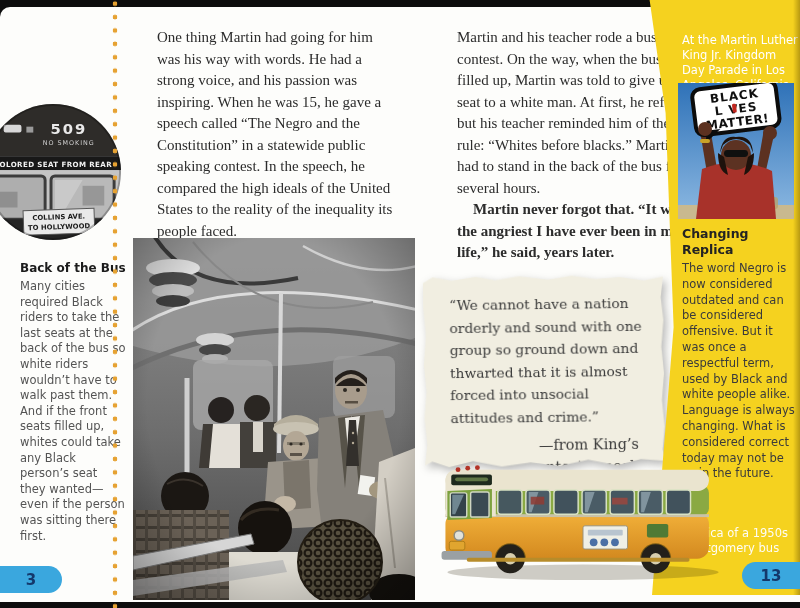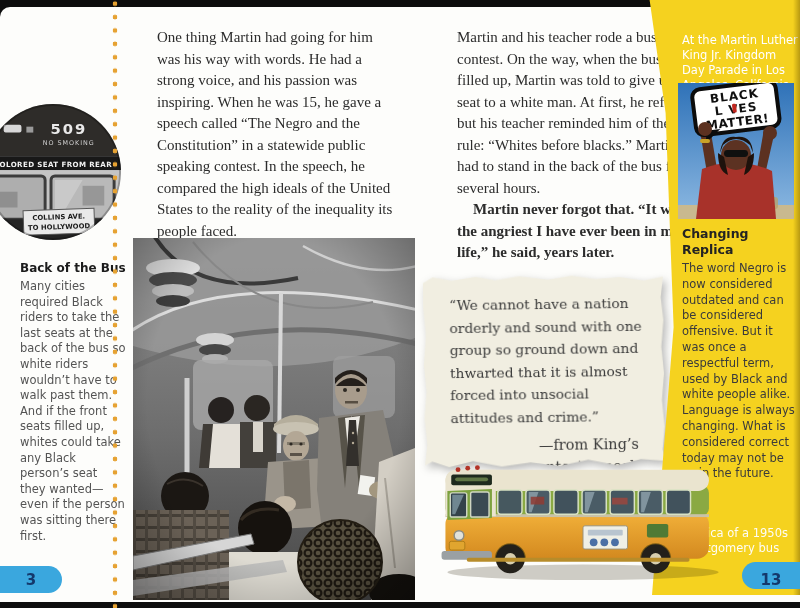--- a/index.html
+++ b/index.html
@@ -47,21 +47,21 @@
          font-size:12.5px;line-height:16px;font-weight:bold;color:#232323;}
   .ybody{position:absolute;left:42px;top:261px;width:114px;font-family:"DejaVu Sans",sans-serif;
          font-size:11.5px;line-height:15.8px;color:#3b3b3b;}
   .ybus-cap{position:absolute;left:42px;top:526px;width:118px;font-family:"DejaVu Sans",sans-serif;
          font-size:11.5px;line-height:15px;color:#fdfcf6;}
   
   .tab{position:absolute;z-index:30;background:#3aa7de;color:#14386b;
        font-family:"DejaVu Sans",sans-serif;font-weight:bold;font-size:15px;
        display:flex;align-items:center;justify-content:center;}
   #tab-12{left:0;top:566px;width:62px;height:27px;border-radius:0 14px 14px 0;}
-  #tab-13{left:742px;top:562px;width:58px;height:27px;border-radius:14px 0 0 14px;align-items:flex-end;}
+  #tab-13{left:742px;top:562px;width:58px;height:27px;border-radius:14px 0 0 14px;}
 </style>
 </head>
 <body>
 
 <div id="stage">
   <div id="page"></div>
 
   <div class="circle-photo">
     <svg width="138" height="138" viewBox="0 0 140 140">
       <defs>

